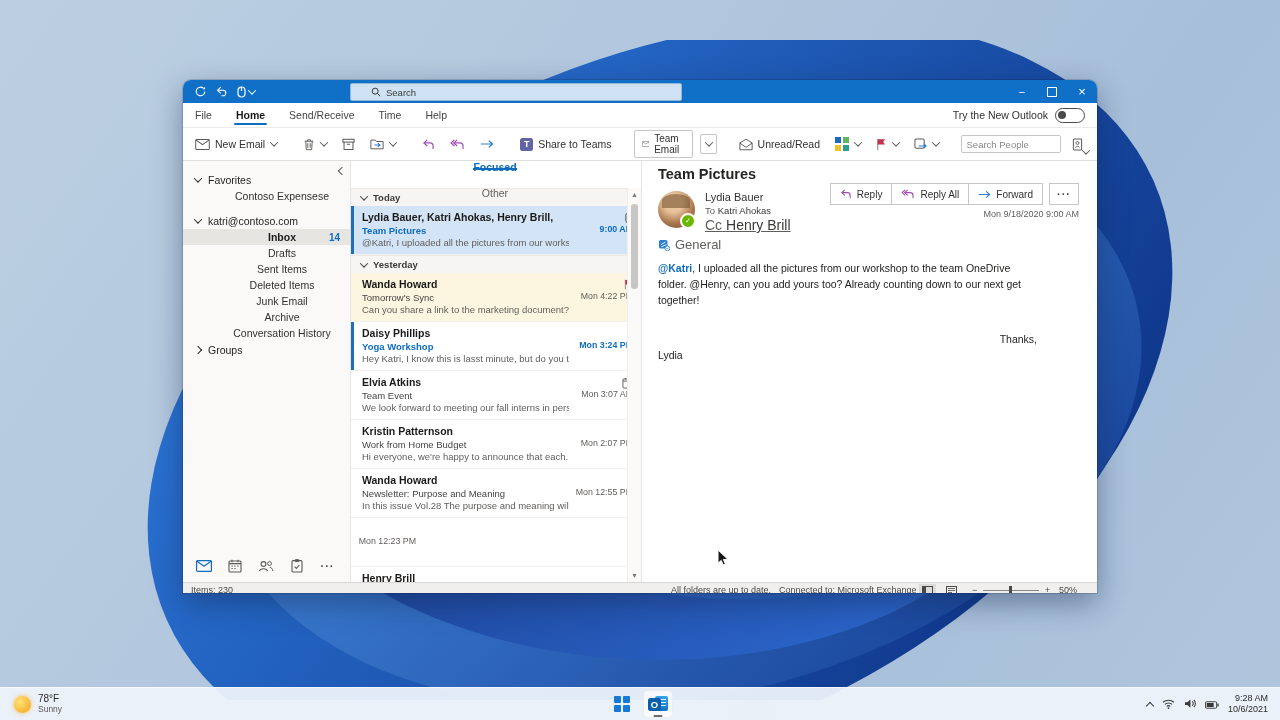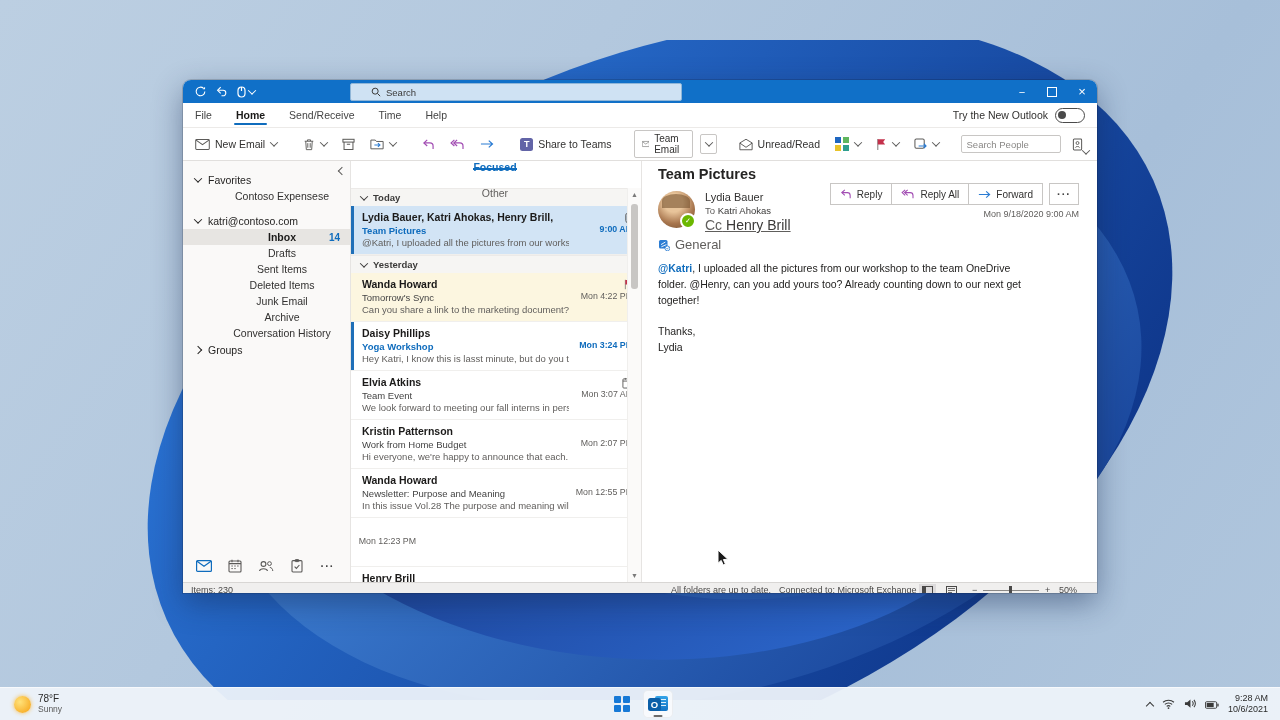--- a/index.html
+++ b/index.html
@@ -111,21 +111,21 @@
   .rp-to{position:absolute;left:63px;top:44px;font-size:9.5px;color:#605e5c;}
   .rp-cc{position:absolute;left:63px;top:56px;font-size:14px;color:#605e5c;text-decoration:underline;}
   .rp-to b,.rp-cc b{color:#3b3a39;font-weight:normal;}
   .rp-actions{position:absolute;right:18px;top:22px;display:flex;align-items:center;}
   .abtn{display:flex;align-items:center;gap:5px;border:1px solid #c8c6c4;background:#fff;height:20px;padding:0 9px;font-size:10px;color:#323130;margin-left:-1px;}
   .abtn.more{margin-left:6px;padding:0 7px;}
   .rp-date{position:absolute;right:18px;top:48px;font-size:9px;color:#605e5c;}
   .rp-label{position:absolute;left:16px;top:76px;display:flex;align-items:center;gap:5px;font-size:13px;color:#605e5c;}
   .rp-body{position:absolute;left:16px;top:100px;right:60px;line-height:1.5;color:#242322;}
   .mention{color:#0f6cbd;font-weight:bold;}
-  .rp-close{margin-top:16px;}
+  .rp-close{margin-top:24px;text-align:right;}
   
   .sbar{height:15px;background:#f0efee;border-top:1px solid #d8d6d4;position:relative;font-size:9px;color:#4a4948;}
   .sb-items{position:absolute;left:8px;top:2px;}
   .sb-sync{position:absolute;left:488px;top:2px;}
   .sb-conn{position:absolute;left:596px;top:2px;}
   .sb-view1{position:absolute;left:736px;top:1px;width:17px;height:12px;background:#dcdadb;display:flex;align-items:center;justify-content:center;}
   .sb-view2{position:absolute;left:760px;top:1px;width:17px;height:12px;display:flex;align-items:center;justify-content:center;}
   .sb-minus{position:absolute;left:789px;top:2px;}
   .sb-track{position:absolute;left:800px;top:7px;width:56px;height:1px;background:#8a8886;}
   .sb-thumb{position:absolute;left:826px;top:3px;width:3px;height:9px;background:#4a4948;}

